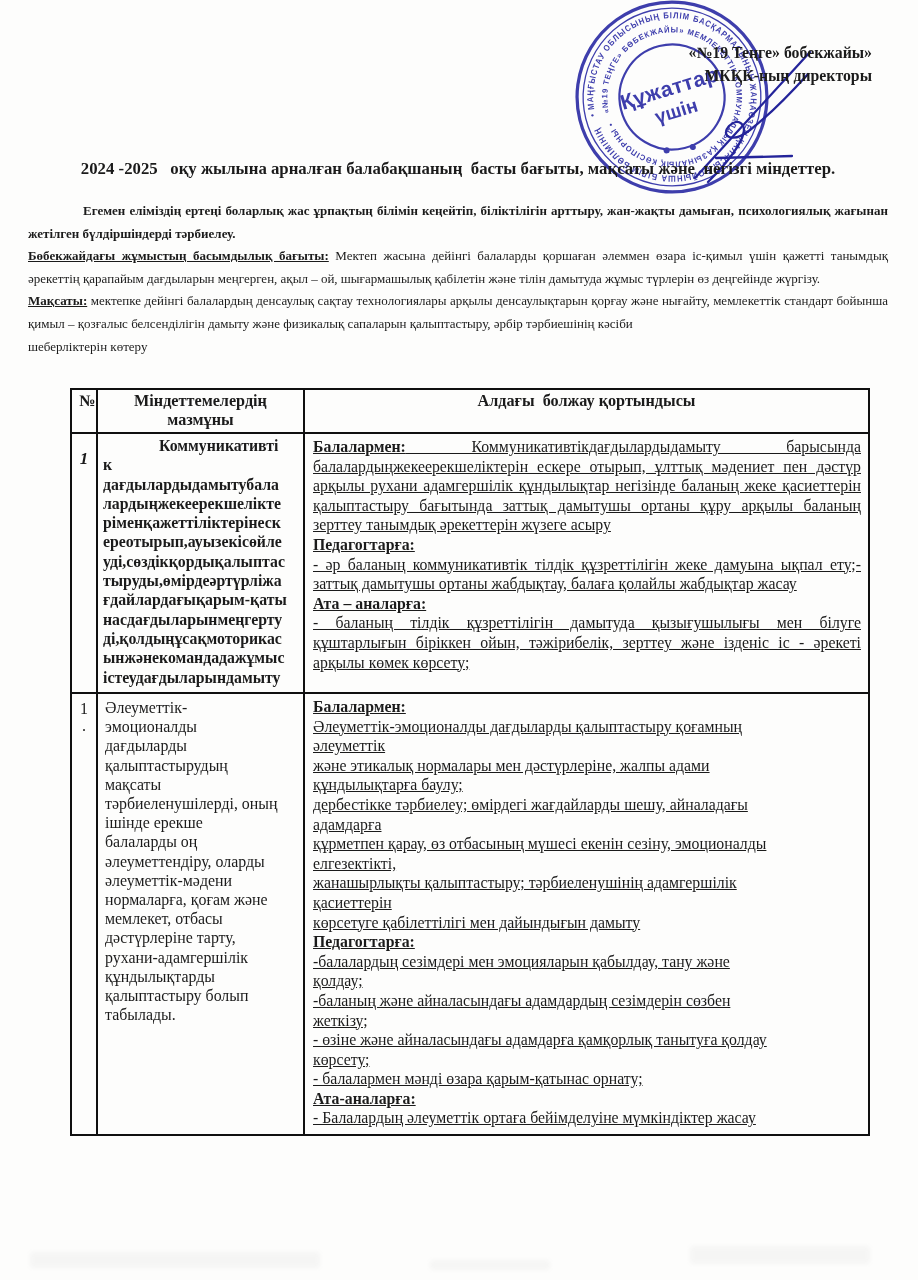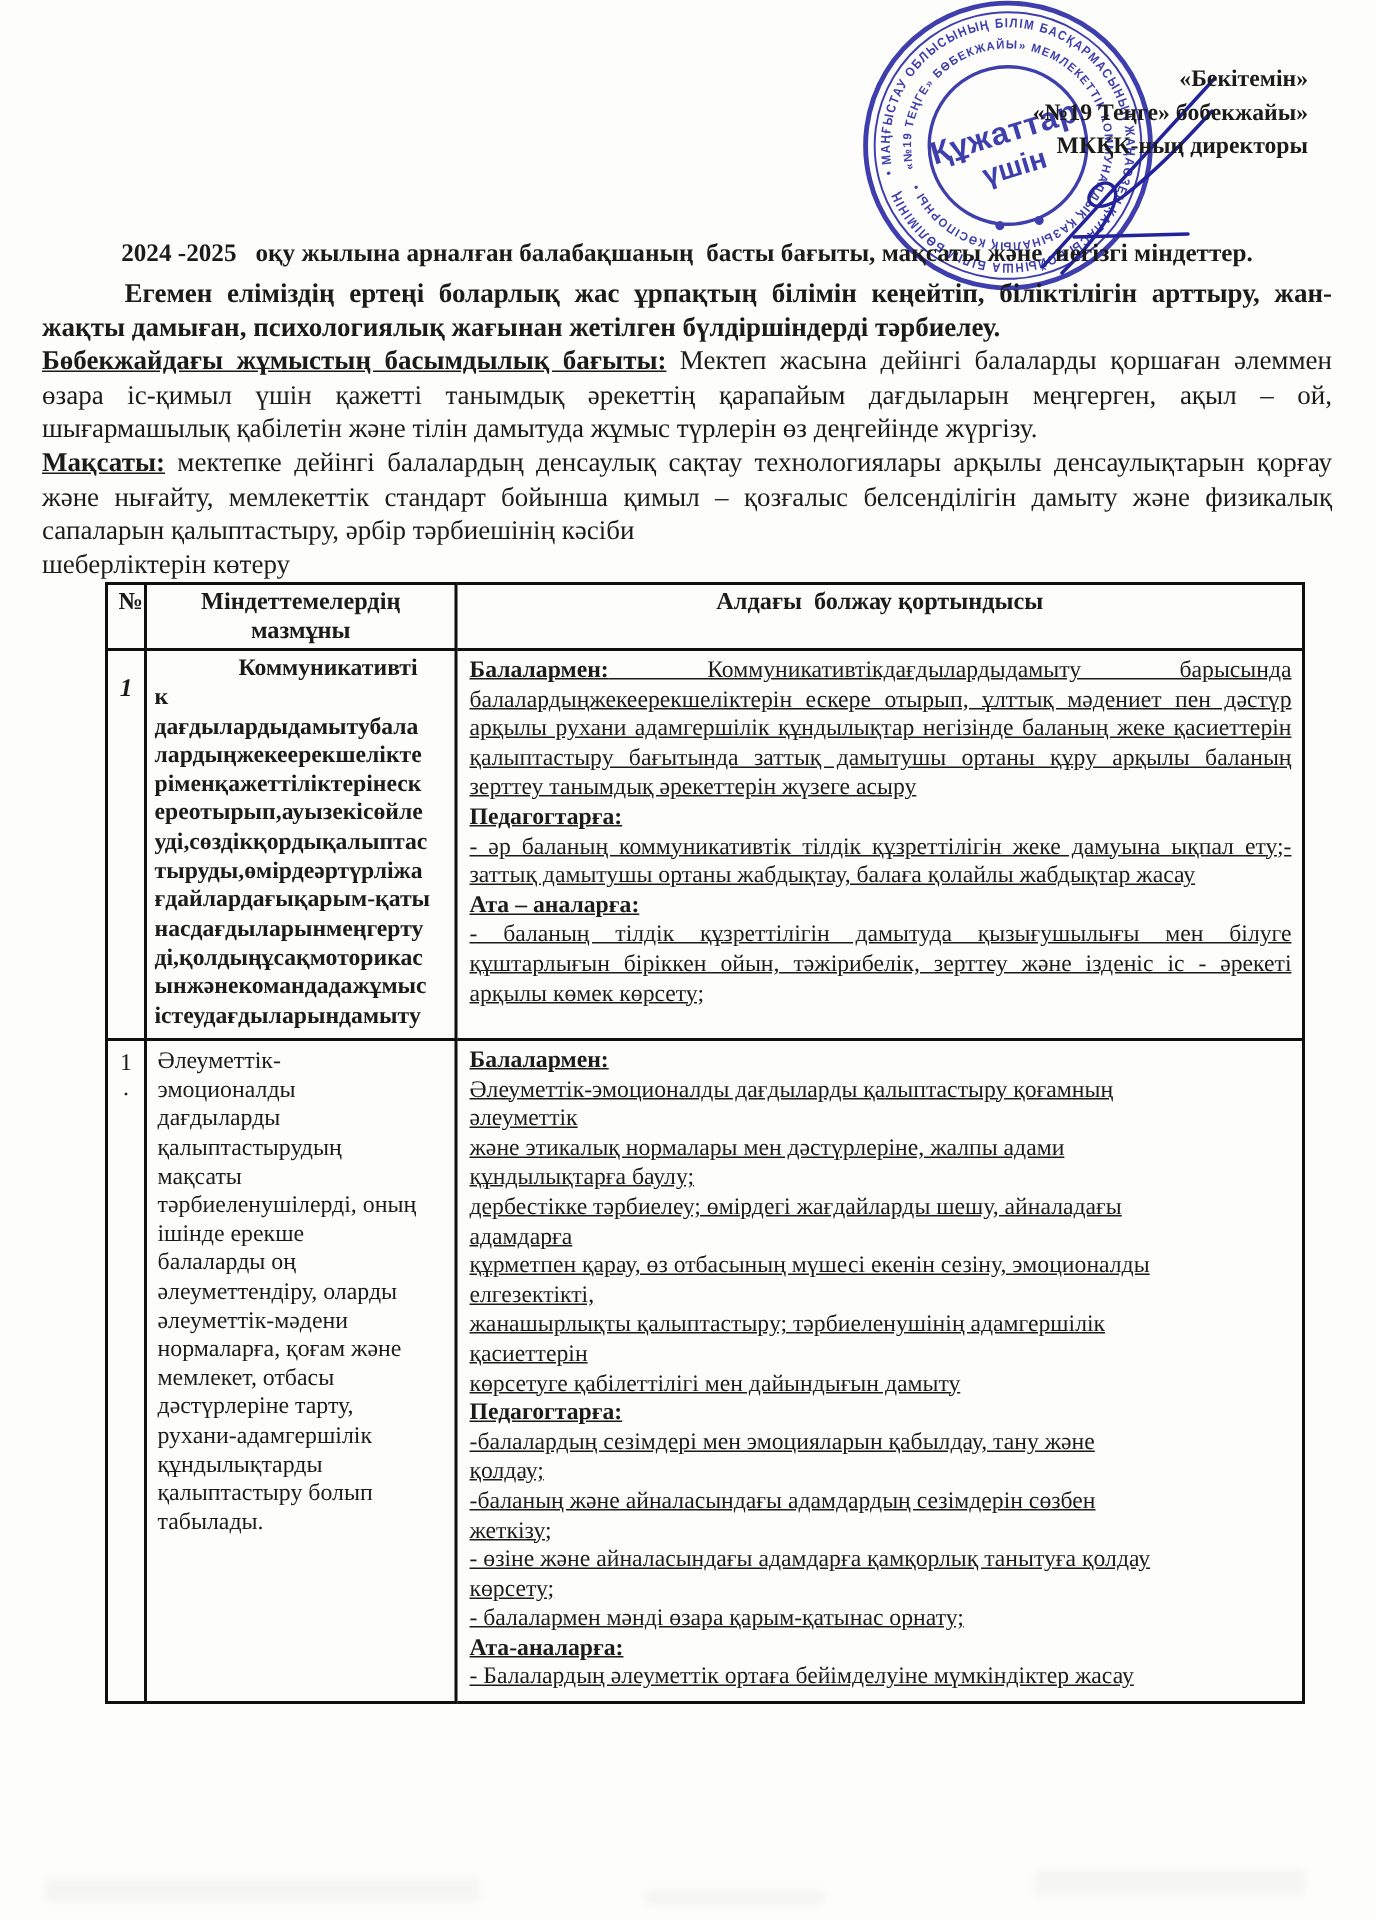--- a/index.html
+++ b/index.html
@@ -22,21 +22,21 @@
   
   .approval{
     position:absolute;top:42px;right:46px;width:330px;text-align:right;
     font-weight:bold;font-size:15.8px;line-height:22.6px;
   }
   
   .title{
     position:absolute;top:159px;left:30px;width:856px;text-align:center;
     font-weight:bold;font-size:16.8px;white-space:pre-wrap;
   }
-  .body-text{position:absolute;top:184px;left:28px;width:860px;font-size:18px;line-height:22.6px;text-align:justify;}
+  .body-text{position:absolute;top:200px;left:28px;width:860px;font-size:13px;line-height:22.6px;text-align:justify;}
   .body-text p{margin:0;}
   .intro{font-weight:bold;text-indent:55px;}
   .ul{text-decoration:underline;}
   .preline{white-space:pre-line;}
   
   .doc-table{
     position:absolute;left:70px;top:388px;width:798px;border-collapse:collapse;table-layout:fixed;
   }
   .doc-table col.w-num{width:26px;}
   .doc-table col.w-content{width:207px;}
@@ -85,21 +85,20 @@
     </g>
   </svg>
 
   <svg class="sig" viewBox="0 0 260 160" aria-hidden="true">
     <path d="M 55,148 L 170,22"></path>
     <path d="M 68,152 C 84,136 96,122 102,108 C 108,94 98,87 89,96 C 80,106 92,114 110,100 C 128,86 150,64 168,44"></path>
     <path d="M 76,128 L 152,126"></path>
   </svg>
 
   <div class="approval">
-    <div>«Бекітемін»</div>
     <div>«№19 Теңге» бобекжайы»</div>
     <div>МКҚК-ның директоры</div>
   </div>
 
   <div class="title">2024 -2025   оқу жылына арналған балабақшаның  басты бағыты, мақсаты және  негізгі міндеттер.</div>
 
   <div class="body-text">
     <p class="intro">Егемен еліміздің ертеңі боларлық жас ұрпақтың білімін кеңейтіп, біліктілігін арттыру, жан-жақты дамыған, психологиялық жағынан жетілген бүлдіршіндерді тәрбиелеу.</p>
     <p class="para"><b class="ul">Бөбекжайдағы жұмыстың  басымдылық бағыты:</b><span> Мектеп жасына дейінгі балаларды қоршаған әлеммен өзара іс-қимыл үшін қажетті танымдық әрекеттің қарапайым дағдыларын меңгерген, ақыл – ой, шығармашылық қабілетін және тілін дамытуда жұмыс түрлерін өз деңгейінде жүргізу.</span></p>
     <p class="para"><b class="ul">Мақсаты:</b><span class="preline"> мектепке дейінгі балалардың денсаулық сақтау технологиялары арқылы денсаулықтарын қорғау және нығайту, мемлекеттік стандарт бойынша  қимыл – қозғалыс белсенділігін дамыту және физикалық сапаларын қалыптастыру, әрбір тәрбиешінің кәсіби

